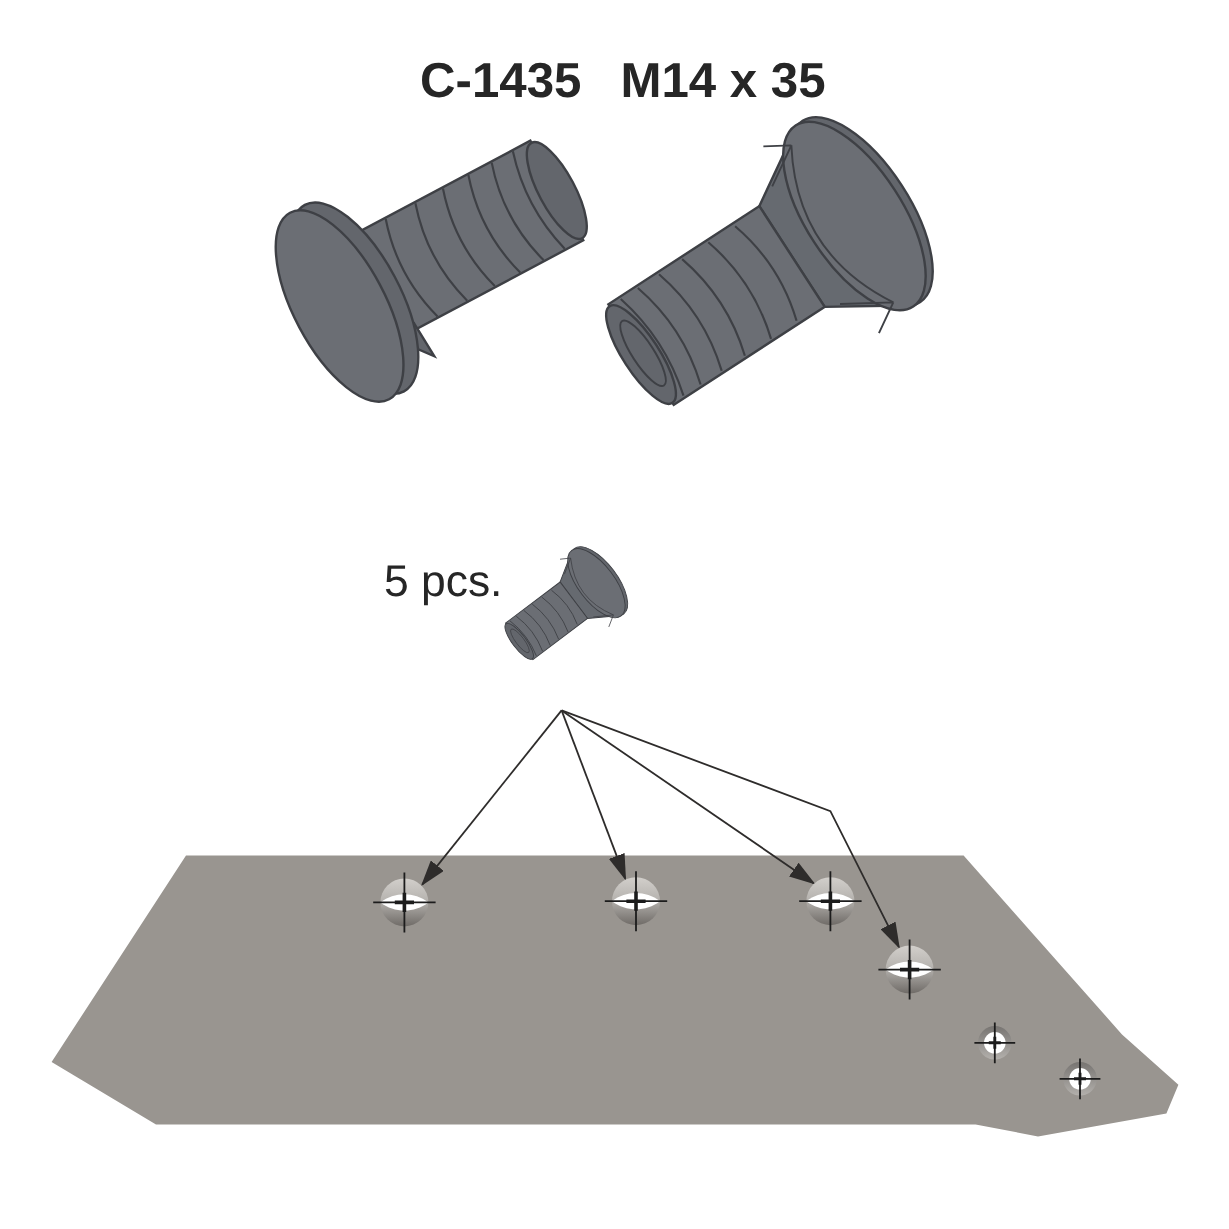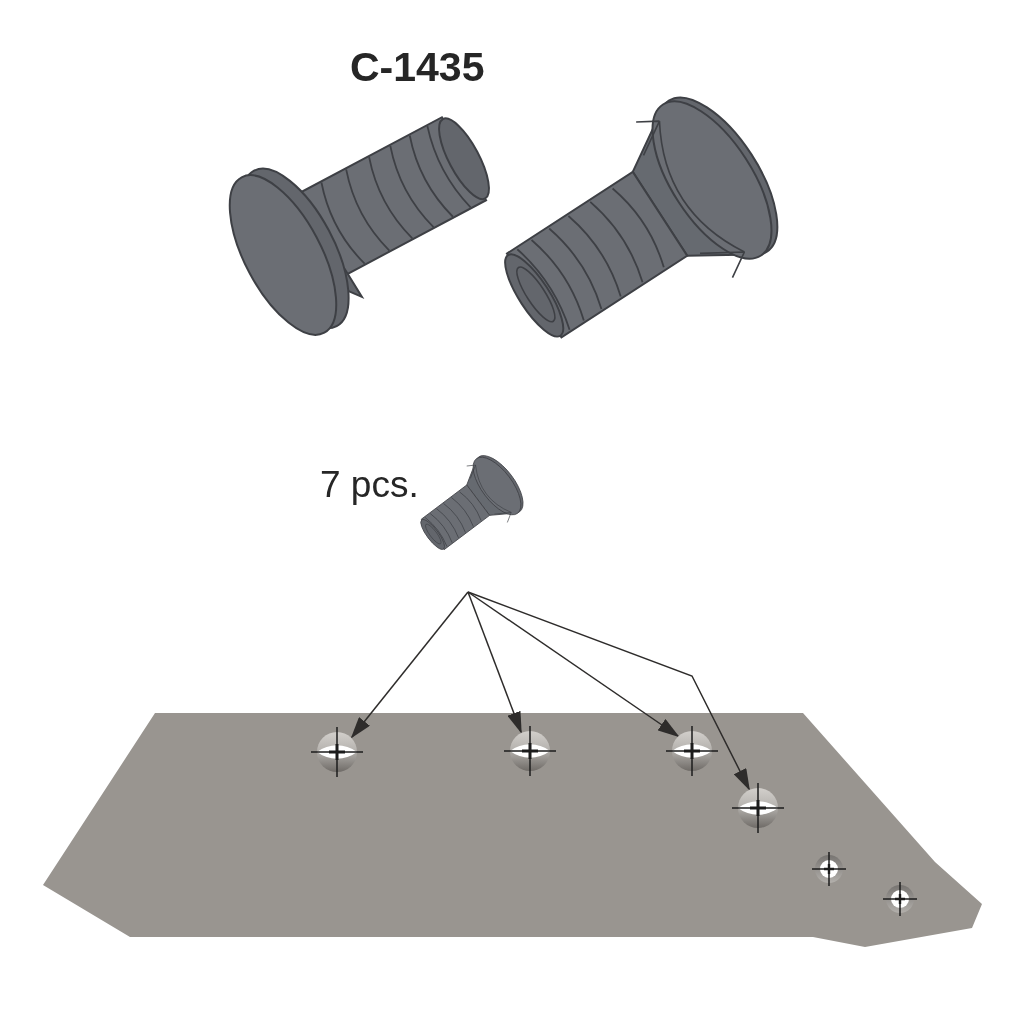--- a/index.html
+++ b/index.html
@@ -23,21 +23,22 @@
   .cross{stroke:#1c1c1c;stroke-width:1.5;fill:none;}
   .crossc{stroke:#1c1c1c;stroke-width:3;fill:none;}
   .crosscs{stroke:#1c1c1c;stroke-width:2.4;fill:none;}
 </style>
 </head>
 <body>
 
 <div class="page">
 
   <div class="title t1">C-1435</div>
-  <div class="qty">7 pcs.</div>
+  <div class="title t2">M14 x 35</div>
+  <div class="qty">5 pcs.</div>
 
   <svg width="1024" height="1024" viewBox="0 0 1024 1024" xmlns="http://www.w3.org/2000/svg" xmlns:xlink="http://www.w3.org/1999/xlink">
 
     <defs>
       <marker id="ah" viewBox="0 0 22 14" refX="20" refY="7" markerWidth="22" markerHeight="14" markerUnits="userSpaceOnUse" orient="auto">
         <path class="ah" d="M0,0 L22,7 L0,14 Z"></path>
       </marker>
 
       <linearGradient id="gHoleBig" x1="0" y1="0" x2="0" y2="1">
         <stop offset="0" stop-color="#d2cfcb"></stop>

